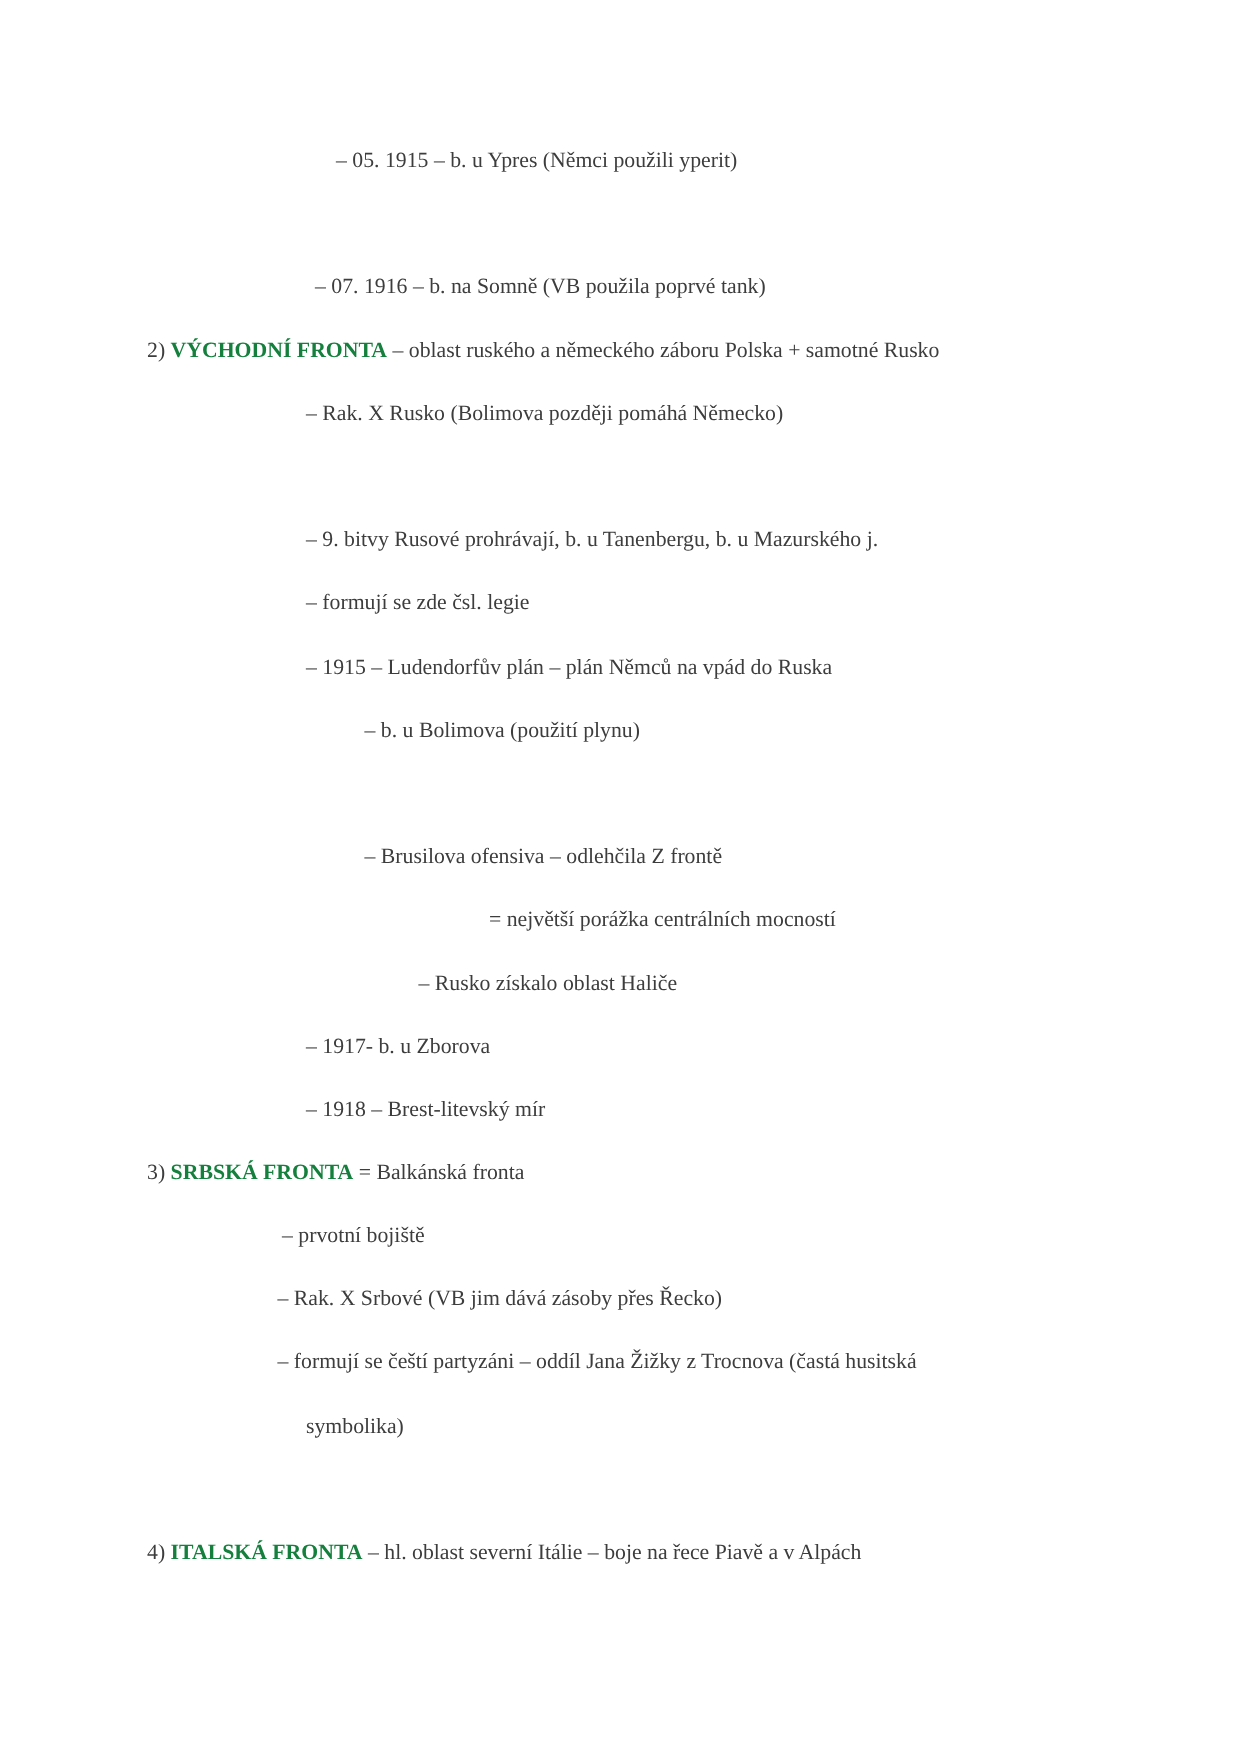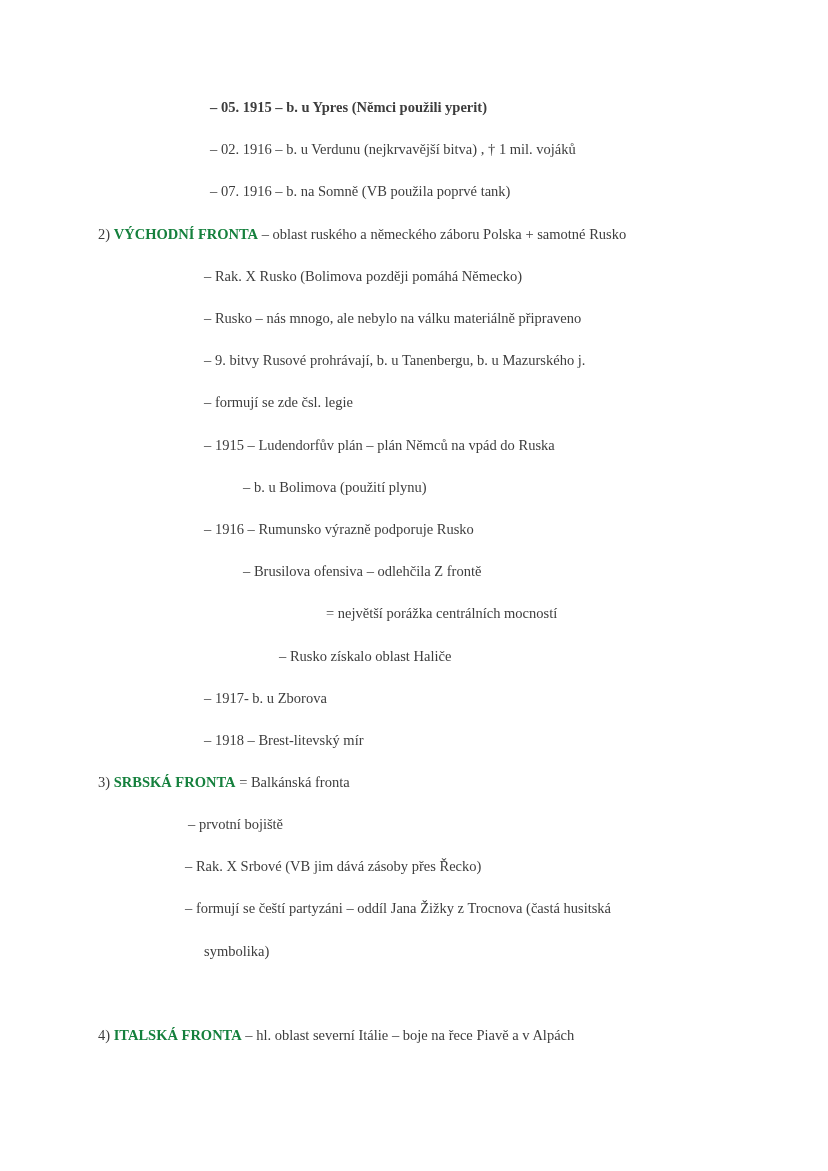--- a/index.html
+++ b/index.html
@@ -32,36 +32,33 @@
     .line b {
       font-weight: bold;
       color: #15803d;
     }
   </style>
 </head>
 <body>
 
 <div class="page">
 
-  <div class="line" style="left:210px; top:97px;font-weight:bold;">– 05. 1915 – b. u Ypres (Němci použili yperit)</div>
-  <div class="line" style="left:210px; top:139px;">– 02. 1916 – b. u Verdunu (nejkrvavější bitva) , † 1 mil. vojáků</div>
+  <div class="line" style="left:224px; top:97px;">– 05. 1915 – b. u Ypres (Němci použili yperit)</div>
   <div class="line" style="left:210px; top:181px;">– 07. 1916 – b. na Somně (VB použila poprvé tank)</div>
 
   <div class="line" style="left:98px; top:224px;">
     <span>2)</span>
     <b>VÝCHODNÍ FRONTA</b><span> – oblast ruského a německého záboru Polska + samotné Rusko</span>
   </div>
 
   <div class="line" style="left:204px; top:266px;">– Rak. X Rusko (Bolimova později pomáhá Německo)</div>
-  <div class="line" style="left:204px; top:308px;">– Rusko – nás mnogo, ale nebylo na válku materiálně připraveno</div>
   <div class="line" style="left:204px; top:350px;">– 9. bitvy Rusové prohrávají, b. u Tanenbergu, b. u Mazurského j.</div>
   <div class="line" style="left:204px; top:392px;">– formují se zde čsl. legie</div>
   <div class="line" style="left:204px; top:435px;">– 1915 – Ludendorfův plán – plán Němců na vpád do Ruska</div>
   <div class="line" style="left:243px; top:477px;">– b. u Bolimova (použití plynu)</div>
-  <div class="line" style="left:204px; top:519px;">– 1916 – Rumunsko výrazně podporuje Rusko</div>
   <div class="line" style="left:243px; top:561px;">– Brusilova ofensiva – odlehčila Z frontě</div>
   <div class="line" style="left:326px; top:603px;">= největší porážka centrálních mocností</div>
   <div class="line" style="left:243px; top:646px;margin-left:36px;">– Rusko získalo oblast Haliče</div>
   <div class="line" style="left:204px; top:688px;">– 1917- b. u Zborova</div>
   <div class="line" style="left:204px; top:730px;">– 1918 – Brest-litevský mír</div>
 
   <div class="line" style="left:98px; top:772px;">
     <span>3)</span>
     <b>SRBSKÁ FRONTA</b><span> = Balkánská fronta</span>
   </div>

